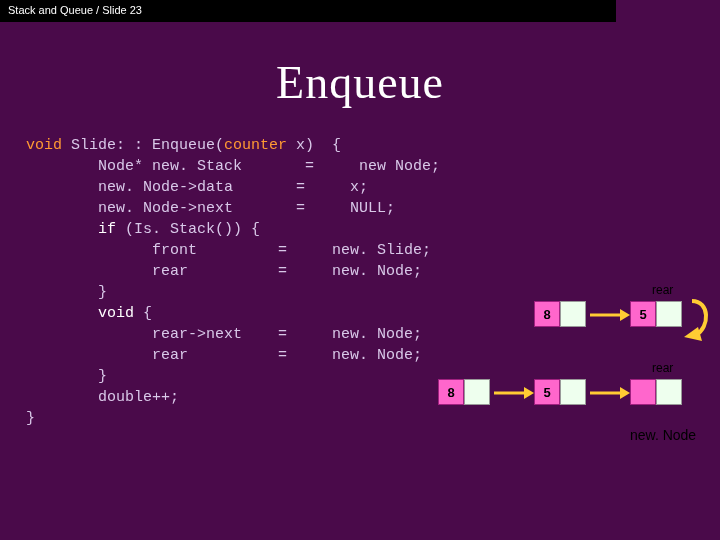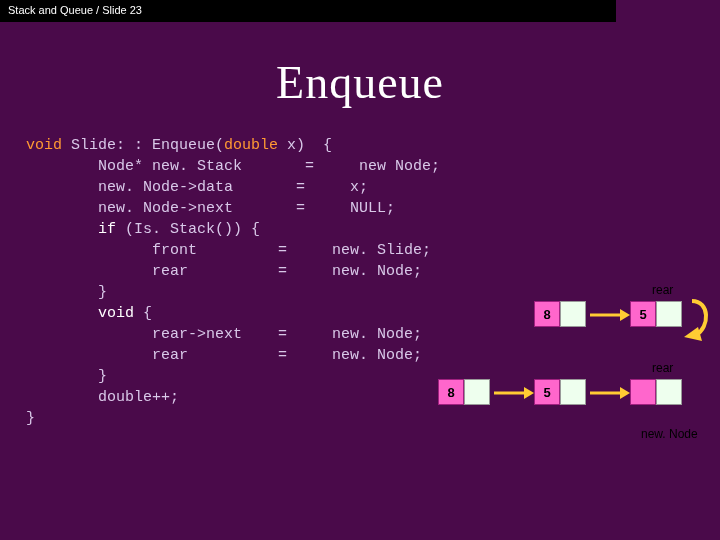--- a/index.html
+++ b/index.html
@@ -57,35 +57,35 @@
   .box { position: absolute; width: 26px; height: 26px; display:flex; align-items:center; justify-content:center;
          font-family: Arial, sans-serif; font-size: 13px; font-weight: bold; color:#000; }
   .databox { background:#ff66cc; border:1px solid #a02080; }
   .ptrbox  { background:#efe; border:1px solid #999; }
   .arrow { position:absolute; width:40px; height:20px; }
   .arrow svg { width:40px; height:20px; }
   .curly { position:absolute; top:6px; left:186px; width:34px; height:44px; }
 
   .botrow { position: absolute; top: 78px; left: -54px; width: 280px; height: 60px; }
   .rear-lbl-b { position: absolute; top: -8px; left: 214px; font-size: 12px; color: #000; }
-  .newnode-lbl { position: absolute; top: 58px; left: 203px; font-size: 12px; color:#000; }
+  .newnode-lbl { position: absolute; top: 58px; left: 192px; font-size: 14px; color:#000; }
 </style>
 </head>
 <body>
 
 <div class="header">
   <span>Stack and Queue / Slide 23</span>
 </div>
 
 <div class="title-row">
   <h1>Enqueue</h1>
 </div>
 
 <div class="code-area">
-<pre class="code"><span class="kw-type">void</span><span> Slide: : Enqueue(</span><span class="kw-type">double</span><span> x)  {</span>
+<pre class="code"><span class="kw-type">void</span><span> Slide: : Enqueue(</span><span class="kw-type">counter</span><span> x)  {</span>
 <span>        Node* new. Stack       =     new Node;</span>
 <span>        new. Node-&gt;data       =     x;</span>
 <span>        new. Node-&gt;next       =     NULL;</span>
 <span>        </span><span class="kw-flow">if</span><span> (Is. Stack()) {</span>
 <span>              front         =     new. Slide;</span>
 <span>              rear          =     new. Node;</span>
 <span>        }</span>
 <span>        </span><span class="kw-flow">void</span><span> {</span>
 <span>              rear-&gt;next    =     new. Node;</span>
 <span>              rear          =     new. Node;</span>

